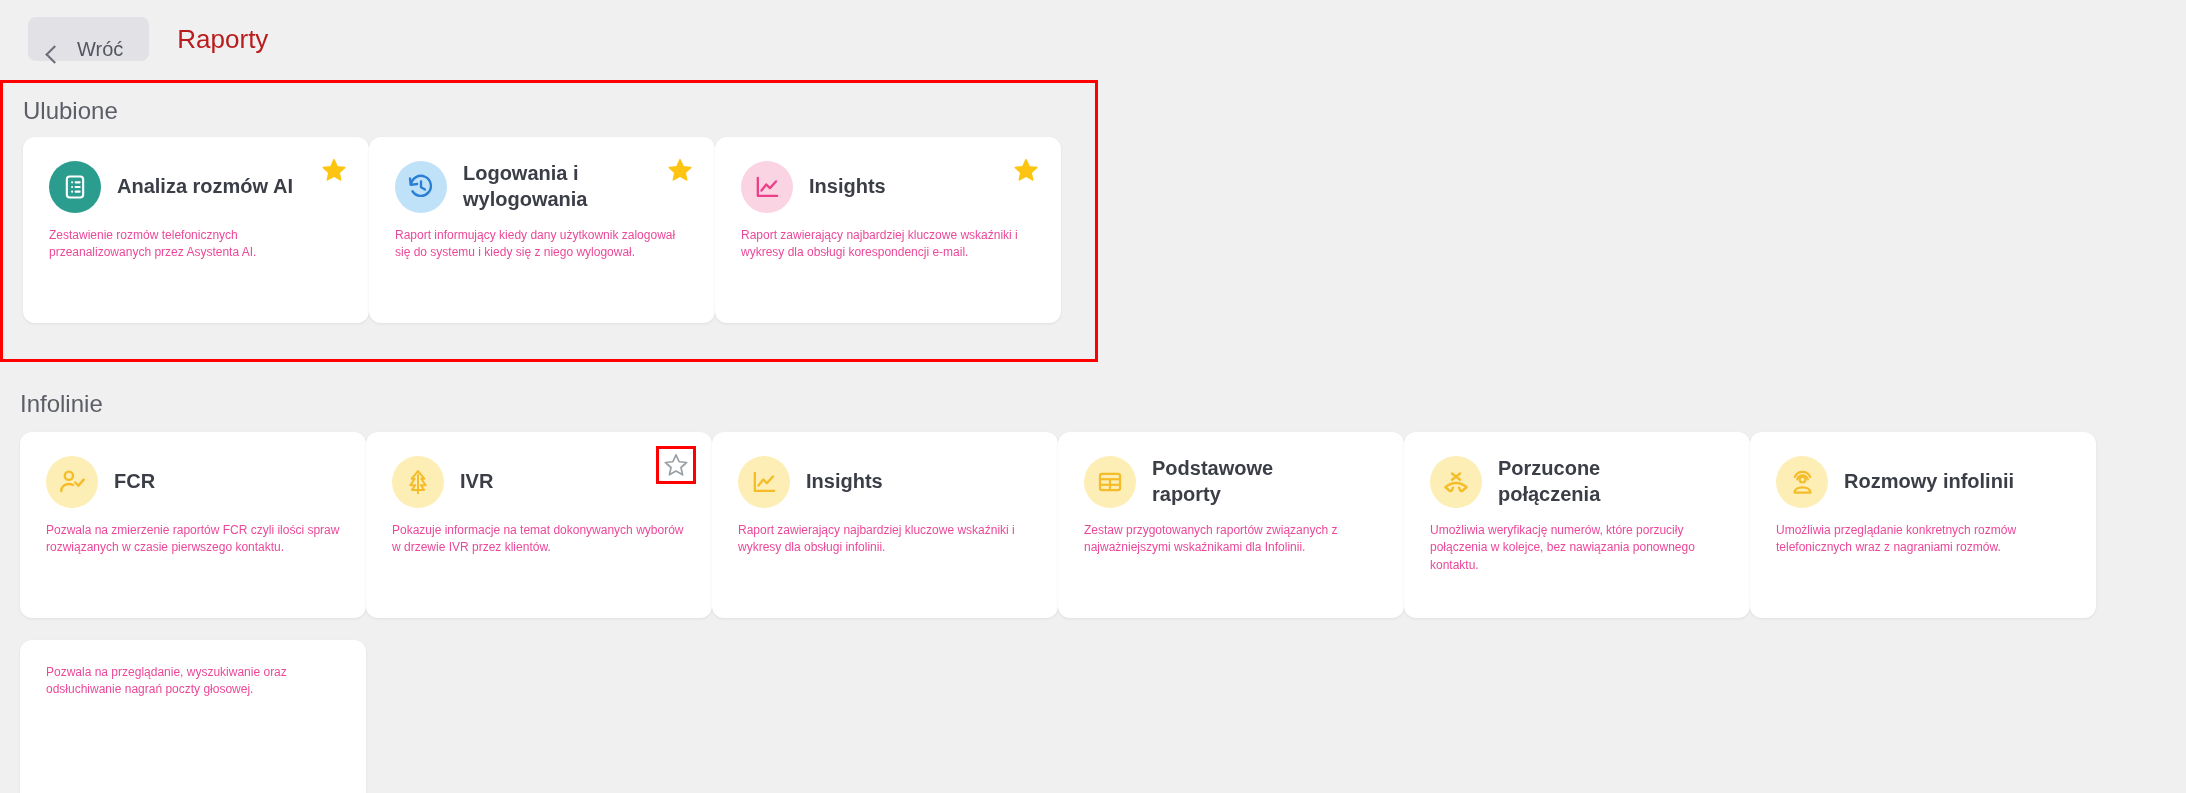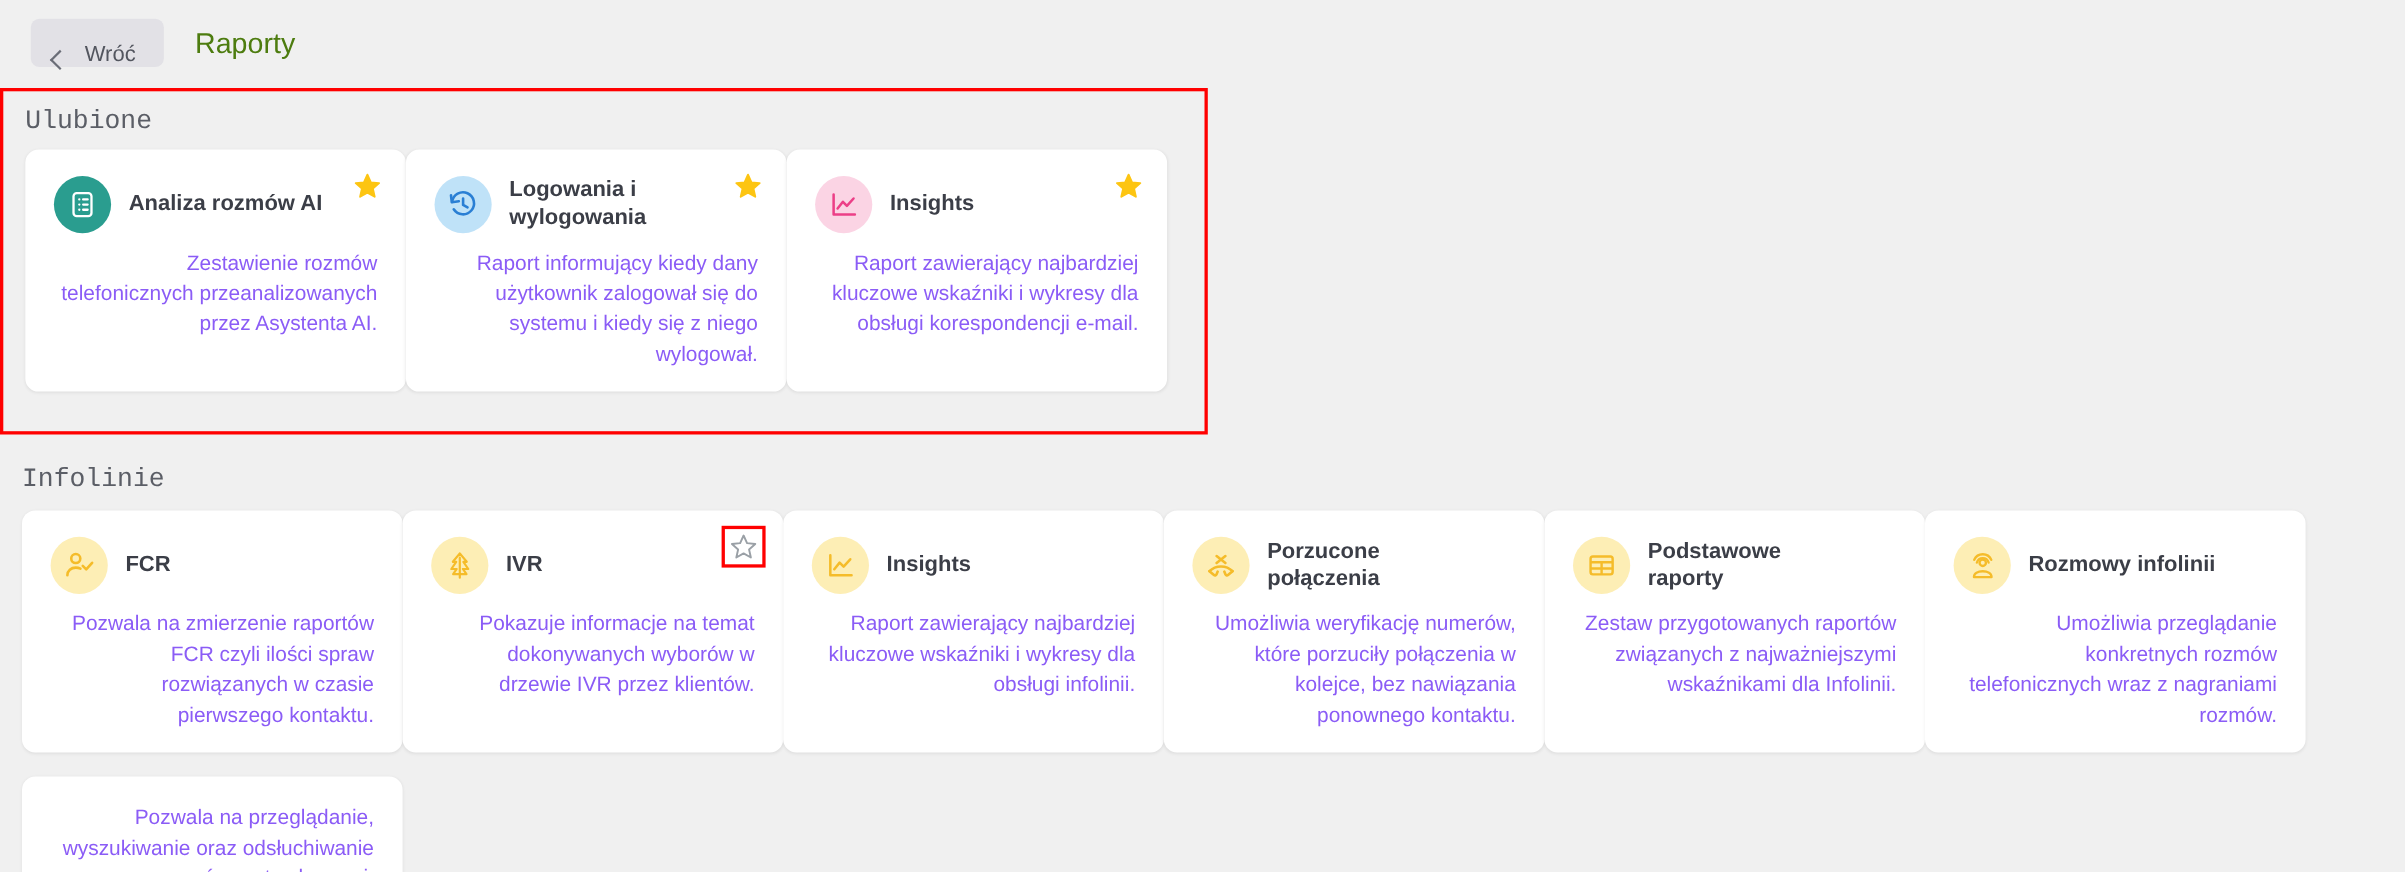--- a/index.html
+++ b/index.html
@@ -36,31 +36,30 @@
   .back-btn .chev {
     width: 13px; height: 13px;
     border-left: 2px solid #6a6d77;
     border-bottom: 2px solid #6a6d77;
     transform: rotate(45deg);
     display: inline-block;
     margin-right: 2px;
   }
   .page-title {
     font-size: 26px;
-    color: #4d7c0f;
+    color: #b91c1c;
     font-weight: 400;
   }
 
   
   .section-title {
     font-size: 24px;
     color: #5b5e66;
     font-weight: 400;
     padding: 0 0 0 20px;
-    font-family: Liberation Mono, monospace;
   }
 
   .fav-section {
     margin: 2px 0 0 0;
     width: 1098px;
     border: 3px solid #ff0000;
     padding: 14px 0 14px 0;
     background: transparent;
   }
   .fav-section .section-title { margin-bottom: 12px; }
@@ -97,24 +96,23 @@
     align-items: center;
     justify-content: center;
   }
   .card-title {
     font-size: 20px;
     font-weight: bold;
     color: #3b3e47;
     line-height: 1.28;
   }
   .card-desc {
-    font-size: 19px;
+    font-size: 12px;
     line-height: 1.45;
-    color: #8b5cf6;
-    text-align: right;
+    color: #ec4899;
   }
 
   .star {
     position: absolute;
     top: 20px;
     right: 22px;
     width: 26px;
     height: 26px;
     cursor: pointer;
   }
@@ -243,51 +241,51 @@
               </svg>
             </span>
       <span class="card-title">Insights</span>
     </div>
     <div class="card-desc">Raport zawierający najbardziej kluczowe wskaźniki i wykresy dla obsługi infolinii.</div>
   </div>
         <div class="card">
 
     <div class="card-head">
       <span class="icon-circle" style="background:#fdeeb5">
+              <svg width="28" height="28" viewBox="0 0 24 24" fill="none" stroke="#f5bc2a" stroke-width="1.9" stroke-linejoin="round">
+                <rect x="3.4" y="5" width="17.2" height="14" rx="1.8"></rect>
+                <line x1="3.4" y1="9.6" x2="20.6" y2="9.6"></line>
+                <line x1="3.4" y1="14.4" x2="20.6" y2="14.4"></line>
+                <line x1="12" y1="9.6" x2="12" y2="19"></line>
+              </svg>
+            </span>
+      <span class="card-title">Podstawowe raporty</span>
+    </div>
+    <div class="card-desc">Zestaw przygotowanych raportów związanych z najważniejszymi wskaźnikami dla Infolinii.</div>
+  </div>
+        <div class="card">
+
+    <div class="card-head">
+      <span class="icon-circle" style="background:#fdeeb5">
               <svg width="30" height="30" viewBox="0 0 24 24" fill="none" stroke="#f5bc2a" stroke-width="1.9" stroke-linecap="round" stroke-linejoin="round">
                 <path d="M3.6 16.2c4.6-4.6 12.2-4.6 16.8 0"></path>
                 <path d="M3.6 16.2 6.9 19c.6.5 1.5.3 1.8-.4l.9-2.1"></path>
                 <path d="M20.4 16.2 17.1 19c-.6.5-1.5.3-1.8-.4l-.9-2.1"></path>
                 <line x1="8.8" y1="5.2" x2="15.2" y2="10.2"></line>
                 <line x1="15.2" y1="5.2" x2="8.8" y2="10.2"></line>
               </svg>
             </span>
       <span class="card-title">Porzucone połączenia</span>
     </div>
     <div class="card-desc">Umożliwia weryfikację numerów, które porzuciły połączenia w kolejce, bez nawiązania ponownego kontaktu.</div>
   </div>
         <div class="card">
 
     <div class="card-head">
       <span class="icon-circle" style="background:#fdeeb5">
-              <svg width="28" height="28" viewBox="0 0 24 24" fill="none" stroke="#f5bc2a" stroke-width="1.9" stroke-linejoin="round">
-                <rect x="3.4" y="5" width="17.2" height="14" rx="1.8"></rect>
-                <line x1="3.4" y1="9.6" x2="20.6" y2="9.6"></line>
-                <line x1="3.4" y1="14.4" x2="20.6" y2="14.4"></line>
-                <line x1="12" y1="9.6" x2="12" y2="19"></line>
-              </svg>
-            </span>
-      <span class="card-title">Podstawowe raporty</span>
-    </div>
-    <div class="card-desc">Zestaw przygotowanych raportów związanych z najważniejszymi wskaźnikami dla Infolinii.</div>
-  </div>
-        <div class="card">
-
-    <div class="card-head">
-      <span class="icon-circle" style="background:#fdeeb5">
               <svg width="29" height="29" viewBox="0 0 24 24" fill="none" stroke="#f5bc2a" stroke-width="1.8" stroke-linecap="round" stroke-linejoin="round">
                 <circle cx="12" cy="9.6" r="2.4"></circle>
                 <path d="M7.6 9.4a4.6 4.6 0 0 1 8.8 0"></path>
                 <path d="M5.6 7.4a7 7 0 0 1 12.8 0"></path>
                 <path d="M5.4 20.4c0-2.9 3-4.4 6.6-4.4s6.6 1.5 6.6 4.4z"></path>
               </svg>
             </span>
       <span class="card-title">Rozmowy infolinii</span>
     </div>
     <div class="card-desc">Umożliwia przeglądanie konkretnych rozmów telefonicznych wraz z nagraniami rozmów.</div>

